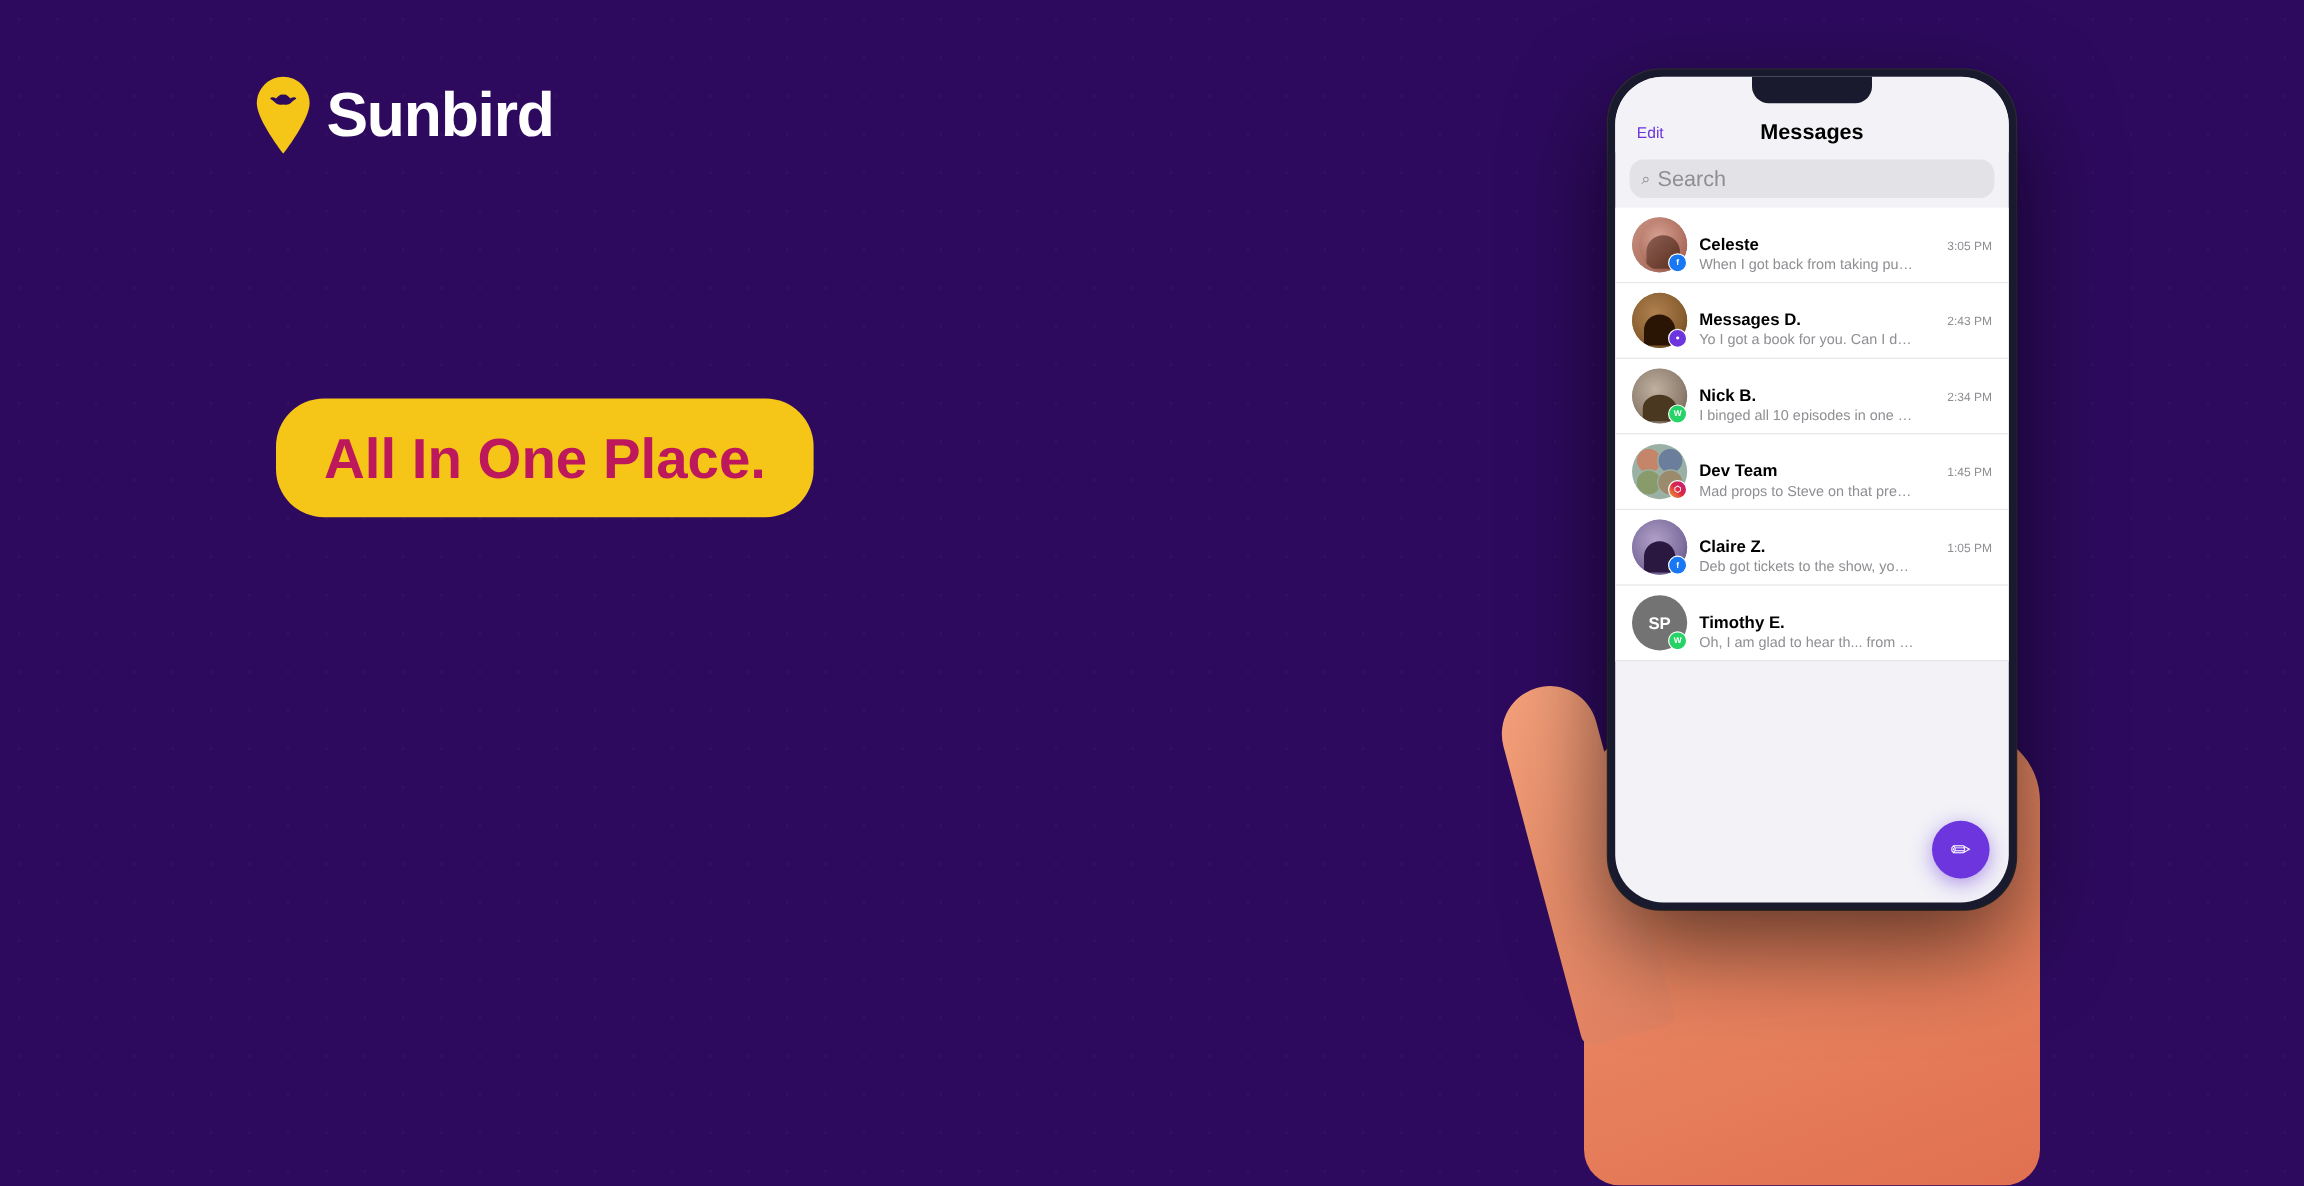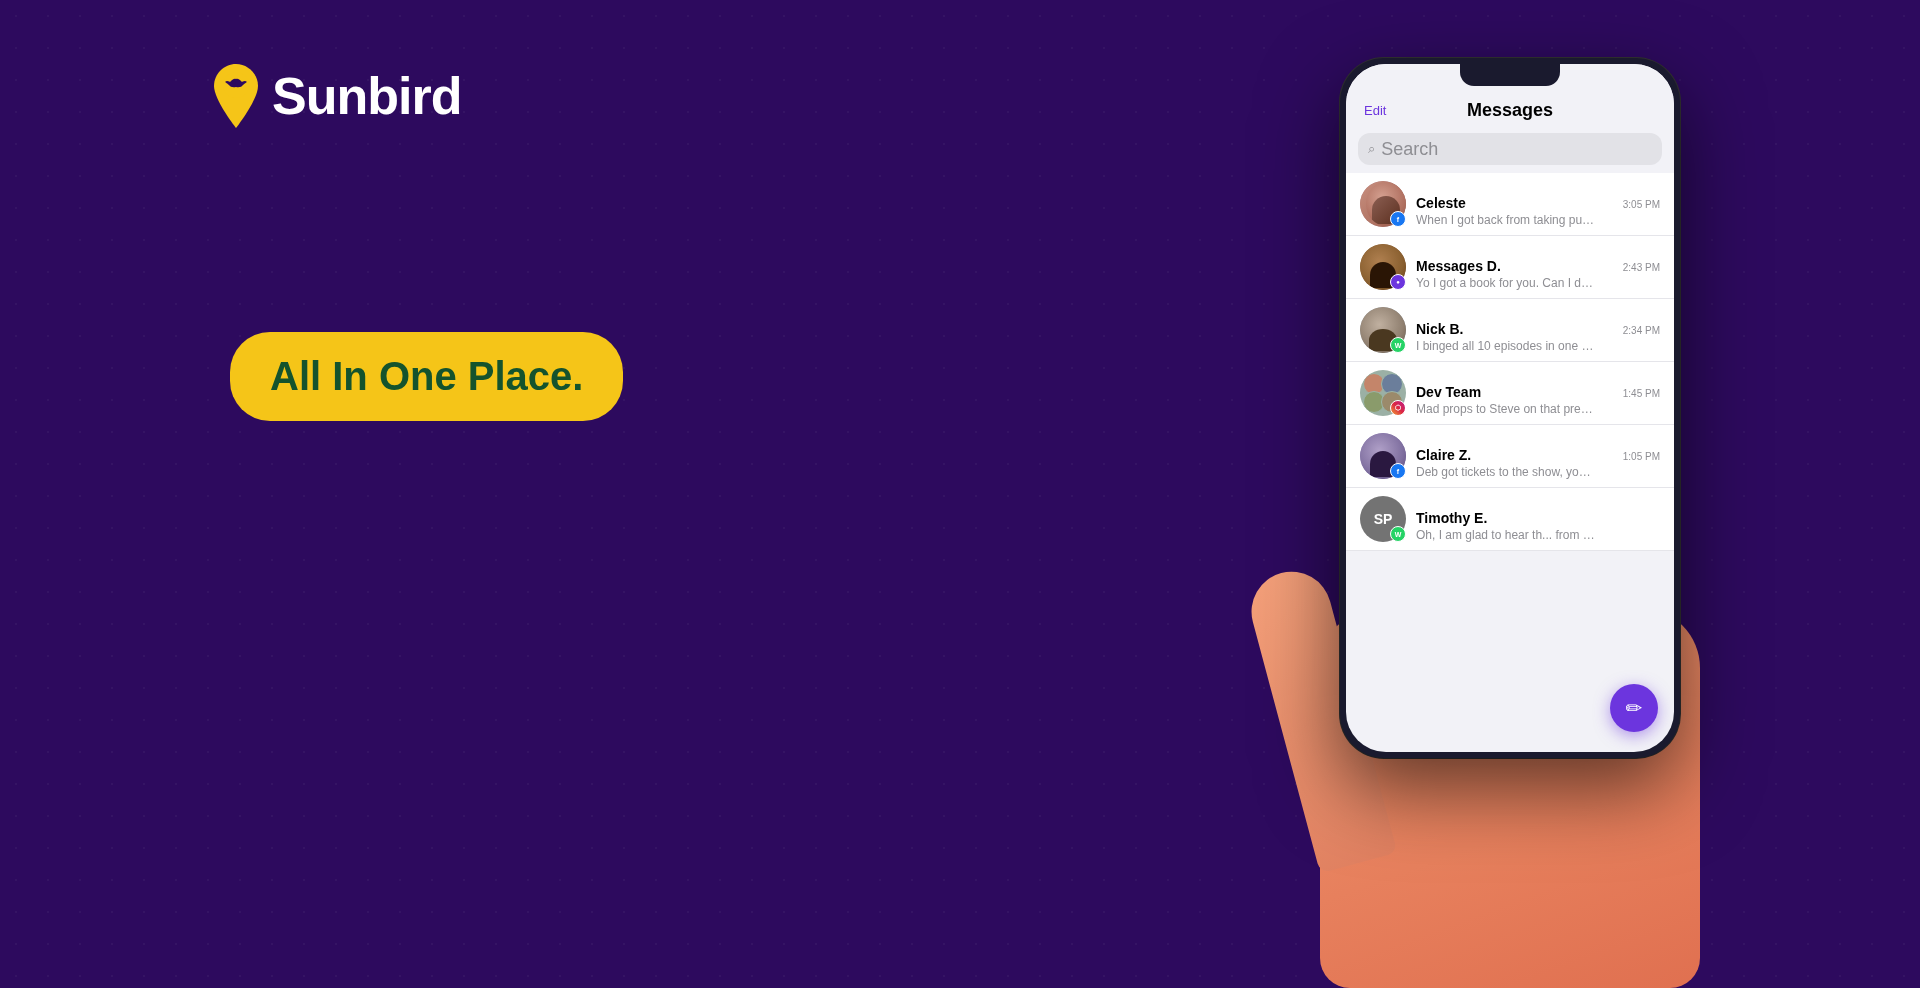--- a/index.html
+++ b/index.html
@@ -76,23 +76,23 @@
       background: #f5c518;
       border-radius: 40px;
       padding: 22px 40px;
       display: inline-block;
       width: fit-content;
       max-width: 480px;
       margin-left: 30px;
     }
 
     .bubble-yellow span {
-      font-size: 40px;
+      font-size: 47px;
       font-weight: 800;
-      color: #14532d;
+      color: #be185d;
       white-space: nowrap;
     }
 
     
     .right-panel {
       position: absolute;
       right: 0;
       top: 0;
       width: 1160px;
       height: 988px;

